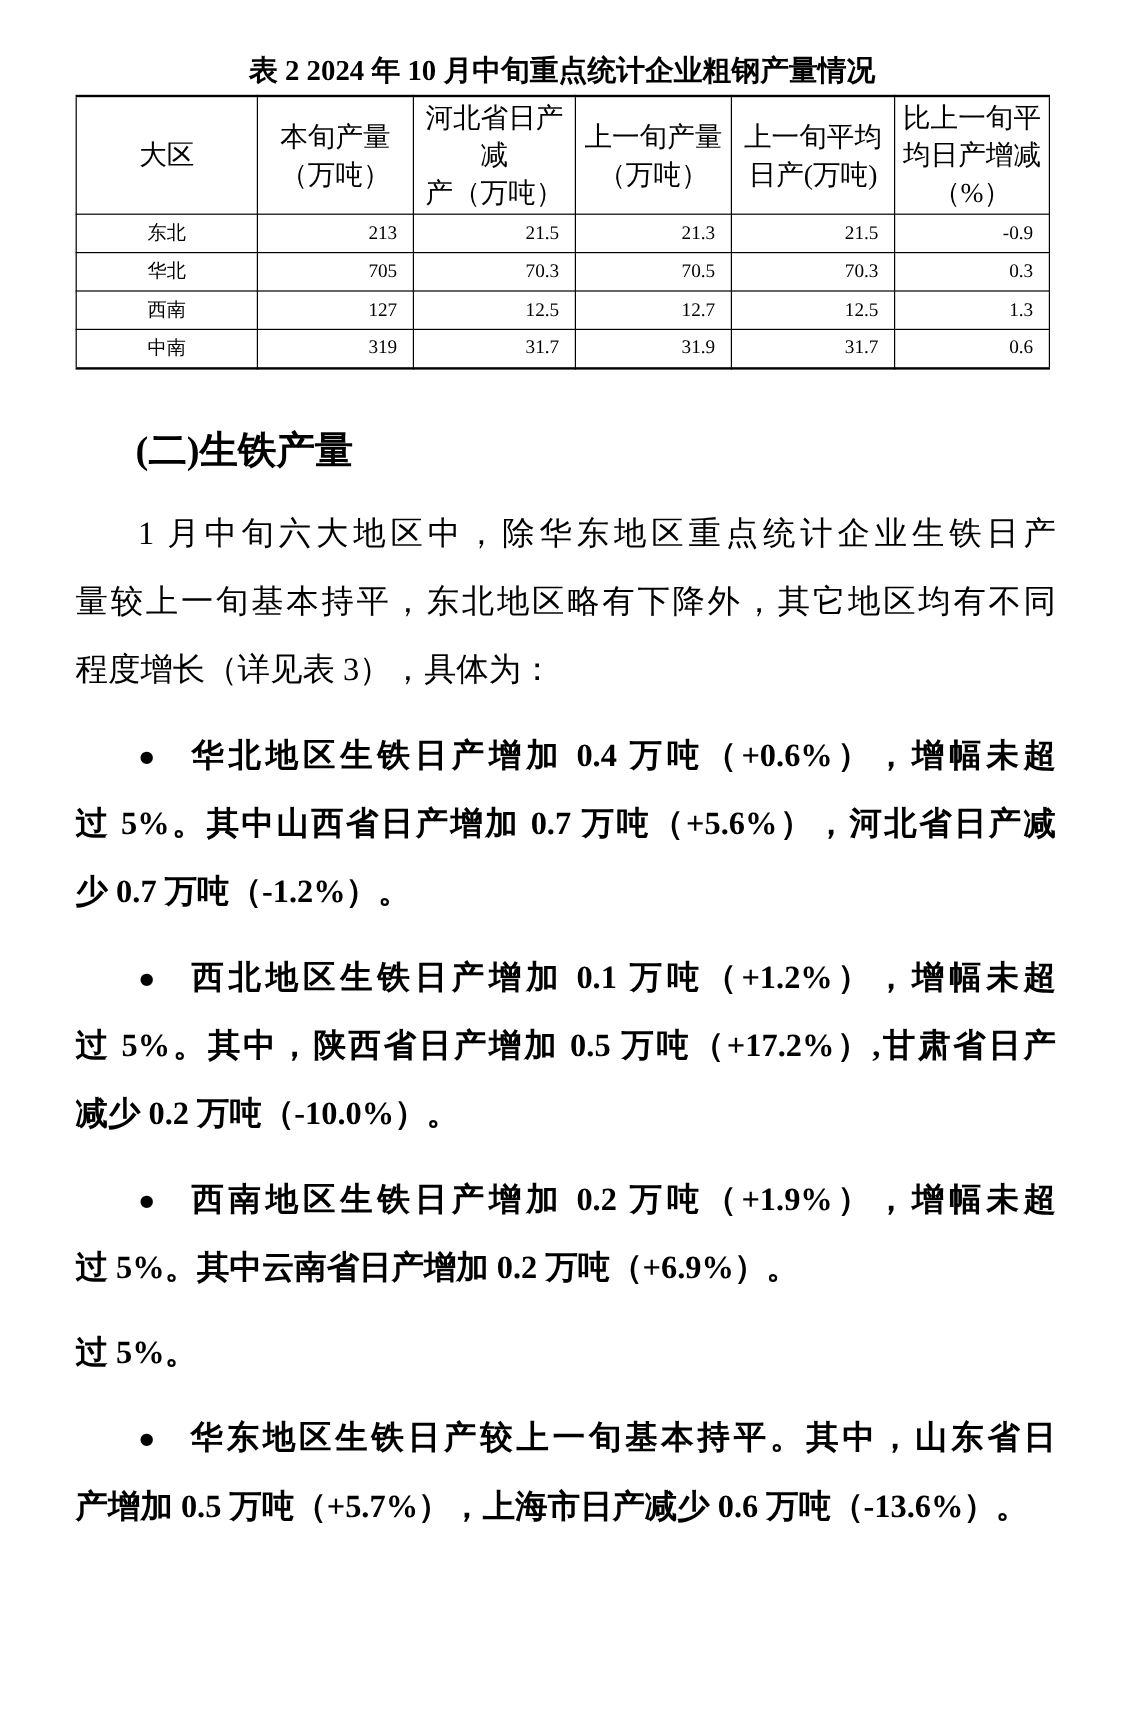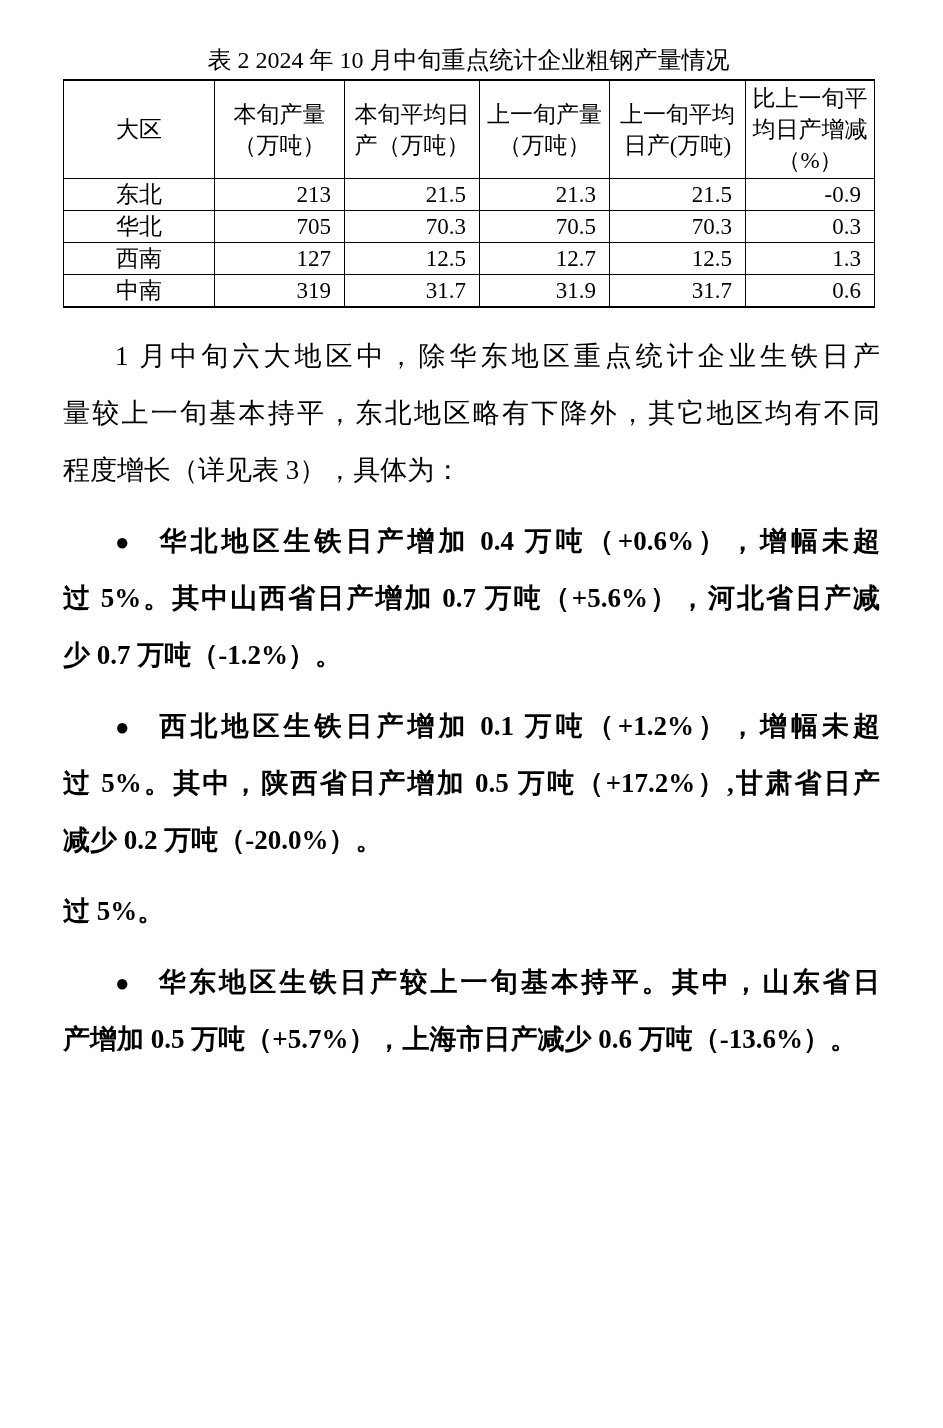--- a/index.html
+++ b/index.html
@@ -7,21 +7,21 @@
     width: 943px; height: 1428px;
     background: #ffffff;
     color: #000000;
     overflow: hidden;
     font-family: "Liberation Serif", "DejaVu Serif", serif;
   }
   .page { padding: 45px 63px 0 63px; }
 
   .table-title {
     text-align: center;
-    font-weight: normal;
+    font-weight: bold;
     font-size: 24px;
     line-height: 30px;
     margin-bottom: 4px;
     width: 811px;
   }
 
   table.data-table {
     border-collapse: collapse;
     table-layout: fixed;
     width: 811px;
@@ -39,21 +39,21 @@
     font-weight: normal;
     font-size: 23px;
     line-height: 31px;
     text-align: center;
     vertical-align: middle;
     white-space: pre-line;
     padding: 2px;
   }
   table.data-table tbody tr { height: 32px; }
   table.data-table td {
-    font-size: 23px;
+    font-size: 16px;
     text-align: right;
     padding: 0 13px 0 0;
     vertical-align: middle;
   }
   table.data-table td.region-cell {
     text-align: center;
     padding: 0 2px;
   }
 
   .section-heading {
@@ -84,21 +84,21 @@
       <col style="width:135px">
       <col style="width:130px">
       <col style="width:136px">
       <col style="width:129px">
     </colgroup>
     <thead>
       <tr>
           <th>大区</th>
           <th>本旬产量
 （万吨）</th>
-          <th>本旬平均日
+          <th>河北省日产减
 产（万吨）</th>
           <th>上一旬产量
 （万吨）</th>
           <th>上一旬平均
 日产(万吨)</th>
           <th>比上一旬平
 均日产增减
 （%）</th>
         </tr>
     </thead>
@@ -131,37 +131,42 @@
           <td class="region-cell">中南</td>
           <td>319</td>
           <td>31.7</td>
           <td>31.9</td>
           <td>31.7</td>
           <td>0.6</td>
         </tr>
       </tbody>
   </table>
 
+  <div class="section-heading">(二)生铁产量</div>
 
   <div class="body-text">
     <div>
         <div class="line indent justify">1 月中旬六大地区中，除华东地区重点统计企业生铁日产</div>
         <div class="line justify">量较上一旬基本持平，东北地区略有下降外，其它地区均有不同</div>
         <div class="line">程度增长（详见表 3），具体为：</div>
       </div>
     <div>
         <div class="bullet-group">
           <div class="line indent justify"><span class="bullet-icon">●</span>华北地区生铁日产增加 0.4 万吨（+0.6%），增幅未超</div>
           <div class="line justify">过 5%。其中山西省日产增加 0.7 万吨（+5.6%），河北省日产减</div>
           <div class="line">少 0.7 万吨（-1.2%）。</div>
         </div>
         <div class="bullet-group">
           <div class="line indent justify"><span class="bullet-icon">●</span>西北地区生铁日产增加 0.1 万吨（+1.2%），增幅未超</div>
           <div class="line justify">过 5%。其中，陕西省日产增加 0.5 万吨（+17.2%）,甘肃省日产</div>
-          <div class="line">减少 0.2 万吨（-20.0%）。</div>
+          <div class="line">减少 0.2 万吨（-10.0%）。</div>
+        </div>
+        <div class="bullet-group">
+          <div class="line indent justify"><span class="bullet-icon">●</span>西南地区生铁日产增加 0.2 万吨（+1.9%），增幅未超</div>
+          <div class="line">过 5%。其中云南省日产增加 0.2 万吨（+6.9%）。</div>
         </div>
         <div class="bullet-group">
           <div class="line">过 5%。</div>
         </div>
         <div class="bullet-group">
           <div class="line indent justify"><span class="bullet-icon">●</span>华东地区生铁日产较上一旬基本持平。其中，山东省日</div>
           <div class="line">产增加 0.5 万吨（+5.7%），上海市日产减少 0.6 万吨（-13.6%）。</div>
         </div>
       </div>
   </div>

